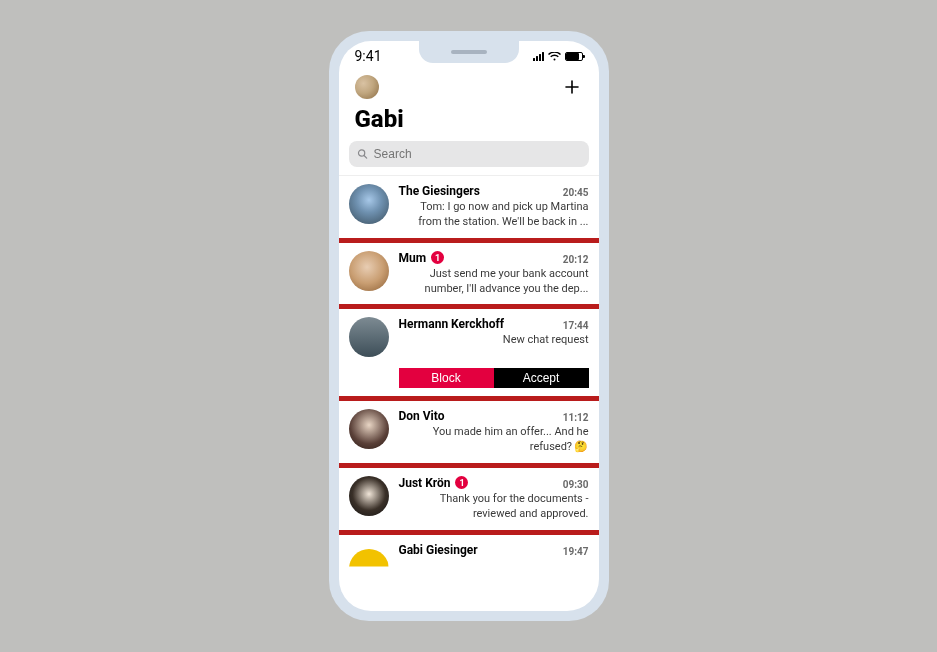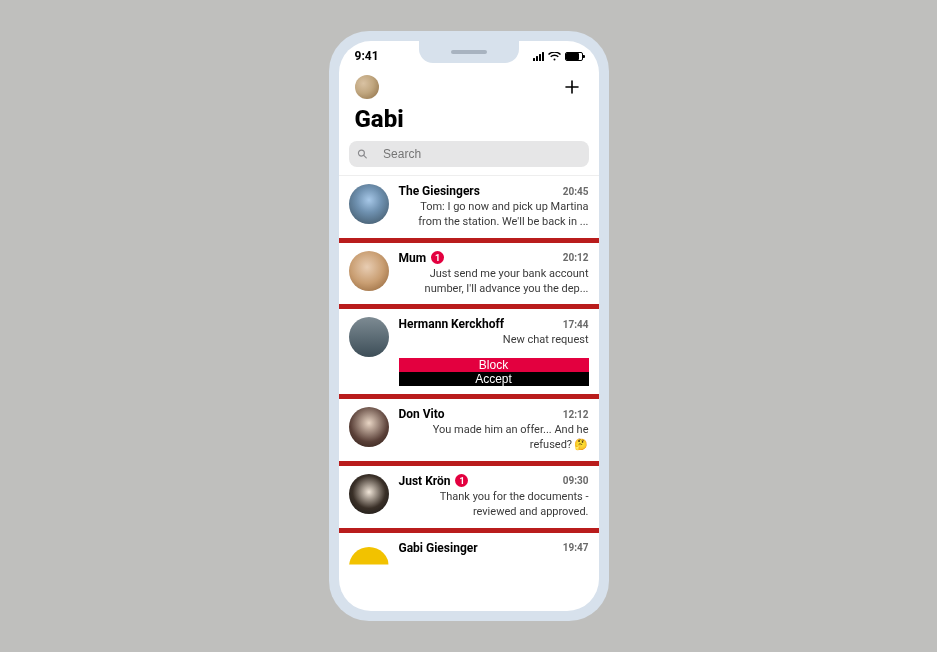--- a/index.html
+++ b/index.html
@@ -51,22 +51,22 @@
   height: 4px;
   background: #a8b3c0;
   border-radius: 3px;
 }
 .status-bar {
   height: 30px;
   display: flex;
   align-items: center;
   justify-content: space-between;
   padding: 0 16px;
-  font-size: 12px;
-  font-weight: 700;
+  font-size: 14px;
+  font-weight: 400;
   flex-shrink: 0;
   text-align: right;
 }
 .status-right { display: flex; align-items: center; gap: 4px; }
 .signal-bars { display: flex; align-items: flex-end; gap: 1px; }
 .signal-bars span { width: 2px; background: #000; border-radius: 0.5px; }
 .signal-bars span:nth-child(1){height:3px;}
 .signal-bars span:nth-child(2){height:5px;}
 .signal-bars span:nth-child(3){height:7px;}
 .signal-bars span:nth-child(4){height:9px;}
@@ -106,21 +106,21 @@
   flex-shrink: 0;
 }
 .search-wrap { padding: 0 10px 8px; flex-shrink: 0; }
 .search {
   background: #e6e6e7;
   border-radius: 8px;
   height: 26px;
   display: flex;
   align-items: center;
   padding: 0 8px;
-  gap: 16px;
+  gap: 6px;
   color: #8a8a8d;
   font-size: 12px;
 }
 .search input {
   border: none; background: transparent; outline: none;
   font-size: 12px; width: 100%; color: #333;
 }
 .chat-list {
   flex: 1 1 auto;
   overflow: hidden;
@@ -138,21 +138,21 @@
   background: #ccc;
 }
 .av0 { background: radial-gradient(circle at 50% 40%, #a7c8e8 0%, #6f91b0 40%, #4b6478 80%); }
 .av1 { background: radial-gradient(circle at 45% 40%, #e8cdb3 0%, #c99e72 50%, #8a5d32 100%); }
 .av2 { background: linear-gradient(#7d8b93, #3d4e58); }
 .av3 { background: radial-gradient(circle at 50% 50%, #fff3d8 0%, #f0d0a0 50%, #d09050 100%); }
 .av4 { background: radial-gradient(circle at 50% 40%, #e8d5c4 0%, #5a4038 60%, #2a1a14 100%); }
 .av5 { background: radial-gradient(circle at 50% 45%, #f0e5d8, #3a3028 55%, #111 100%); }
 .av6 { background: #f2c200; }
 .chat-body { flex: 1 1 auto; min-width: 0; }
-.chat-head { display: flex; justify-content: space-between; align-items: center; gap: 20px; }
+.chat-head { display: flex; justify-content: space-between; align-items: flex-end; gap: 20px; }
 .chat-name { font-weight: 700; font-size: 12px; display: flex; align-items: center; gap: 5px; }
 .chat-time { font-size: 10px; color: #6a6a6a; flex-shrink: 0; font-weight: bold; }
 .chat-preview {
   font-size: 11px;
   color: #3a3a3a;
   line-height: 1.35;
   margin-top: 2px;
   text-align: right;
 }
 .badge {
@@ -161,22 +161,21 @@
   font-size: 9px;
   font-weight: 700;
   min-width: 13px; height: 13px;
   border-radius: 7px;
   display: inline-flex;
   align-items: center; justify-content: center;
   padding: 0 3px;
 }
 .request-actions {
   display: flex;
-  margin-top: 10px;
-  flex-direction: column;
+  margin-top: 20px;
 }
 .request-actions button {
   flex: 1 1 50%;
   border: none;
   color: #fff;
   font-size: 12px;
   height: 20px;
   cursor: pointer;
 }
 .btn-block { background: #e3003f; }
@@ -277,21 +276,21 @@
             </div>
           </div>
         </div>
         <div class="chat-item">
           <div class="avatar av4"></div>
           <div class="chat-body">
             <div class="chat-head">
               <div class="chat-name">
                 <span>Don Vito</span>
               </div>
-              <div class="chat-time">12:12</div>
+              <div class="chat-time">11:12</div>
             </div>
             <div class="chat-preview">You made him an offer... And he refused? 🤔</div>
           </div>
         </div>
         <div class="chat-item">
           <div class="avatar av5"></div>
           <div class="chat-body">
             <div class="chat-head">
               <div class="chat-name">
                 <span>Just Krön</span>

